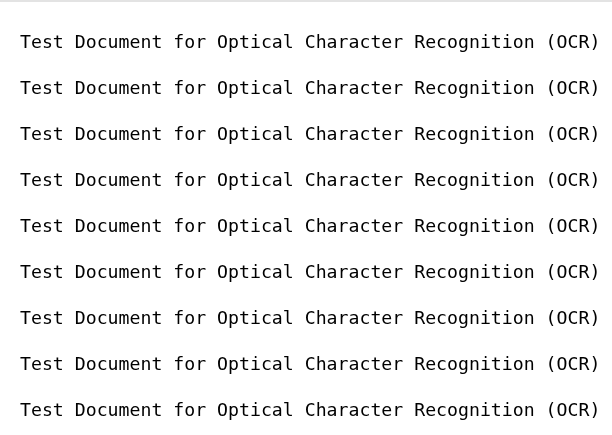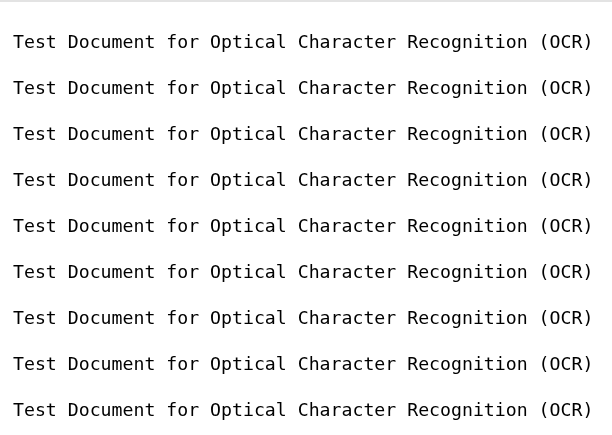--- a/index.html
+++ b/index.html
@@ -26,21 +26,21 @@
     left: 0;
     width: 612px;
     height: 2px;
     background: #e3e3e3;
   }
   .doc-body {
     position: absolute;
     top: 0;
     left: 0;
     width: 612px;
-    padding-left: 13px;
+    padding-left: 20px;
     padding-top: 19px;
     box-sizing: border-box;
   }
   .text-line {
     font-family: "DejaVu Sans Mono", monospace;
     font-size: 18.2px;
     line-height: 46px;
     height: 46px;
     color: #000000;
     white-space: pre;

